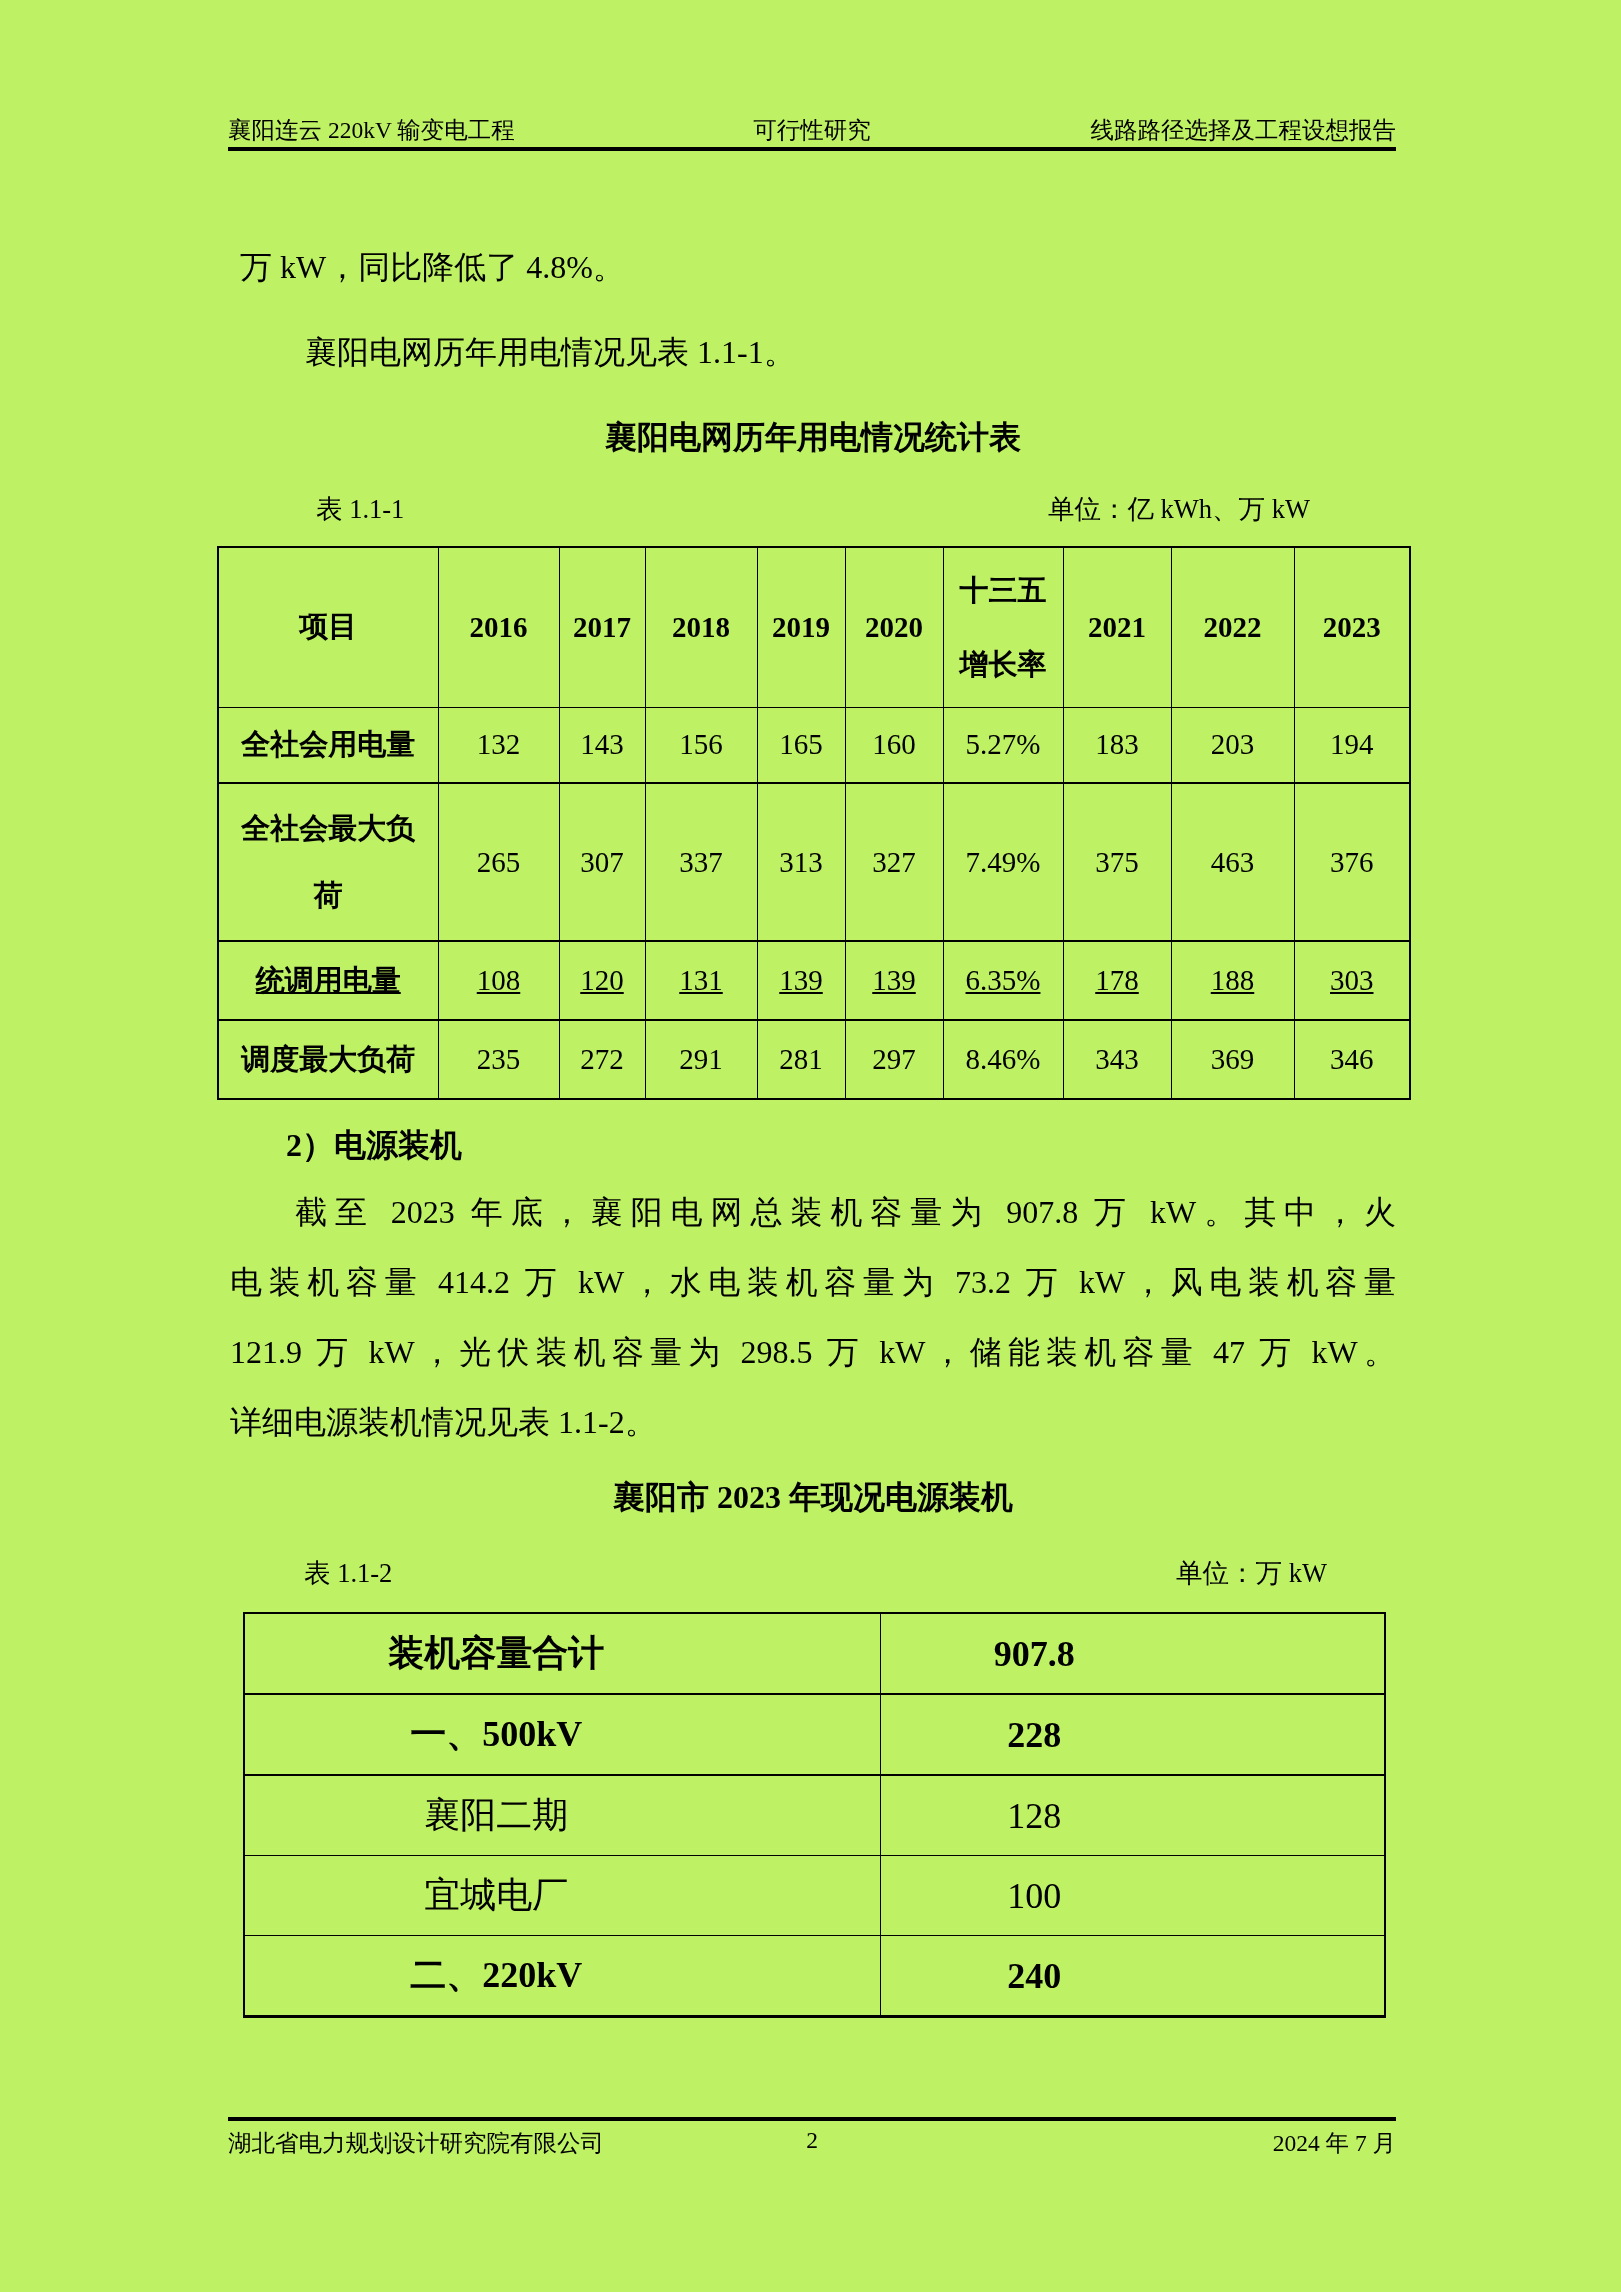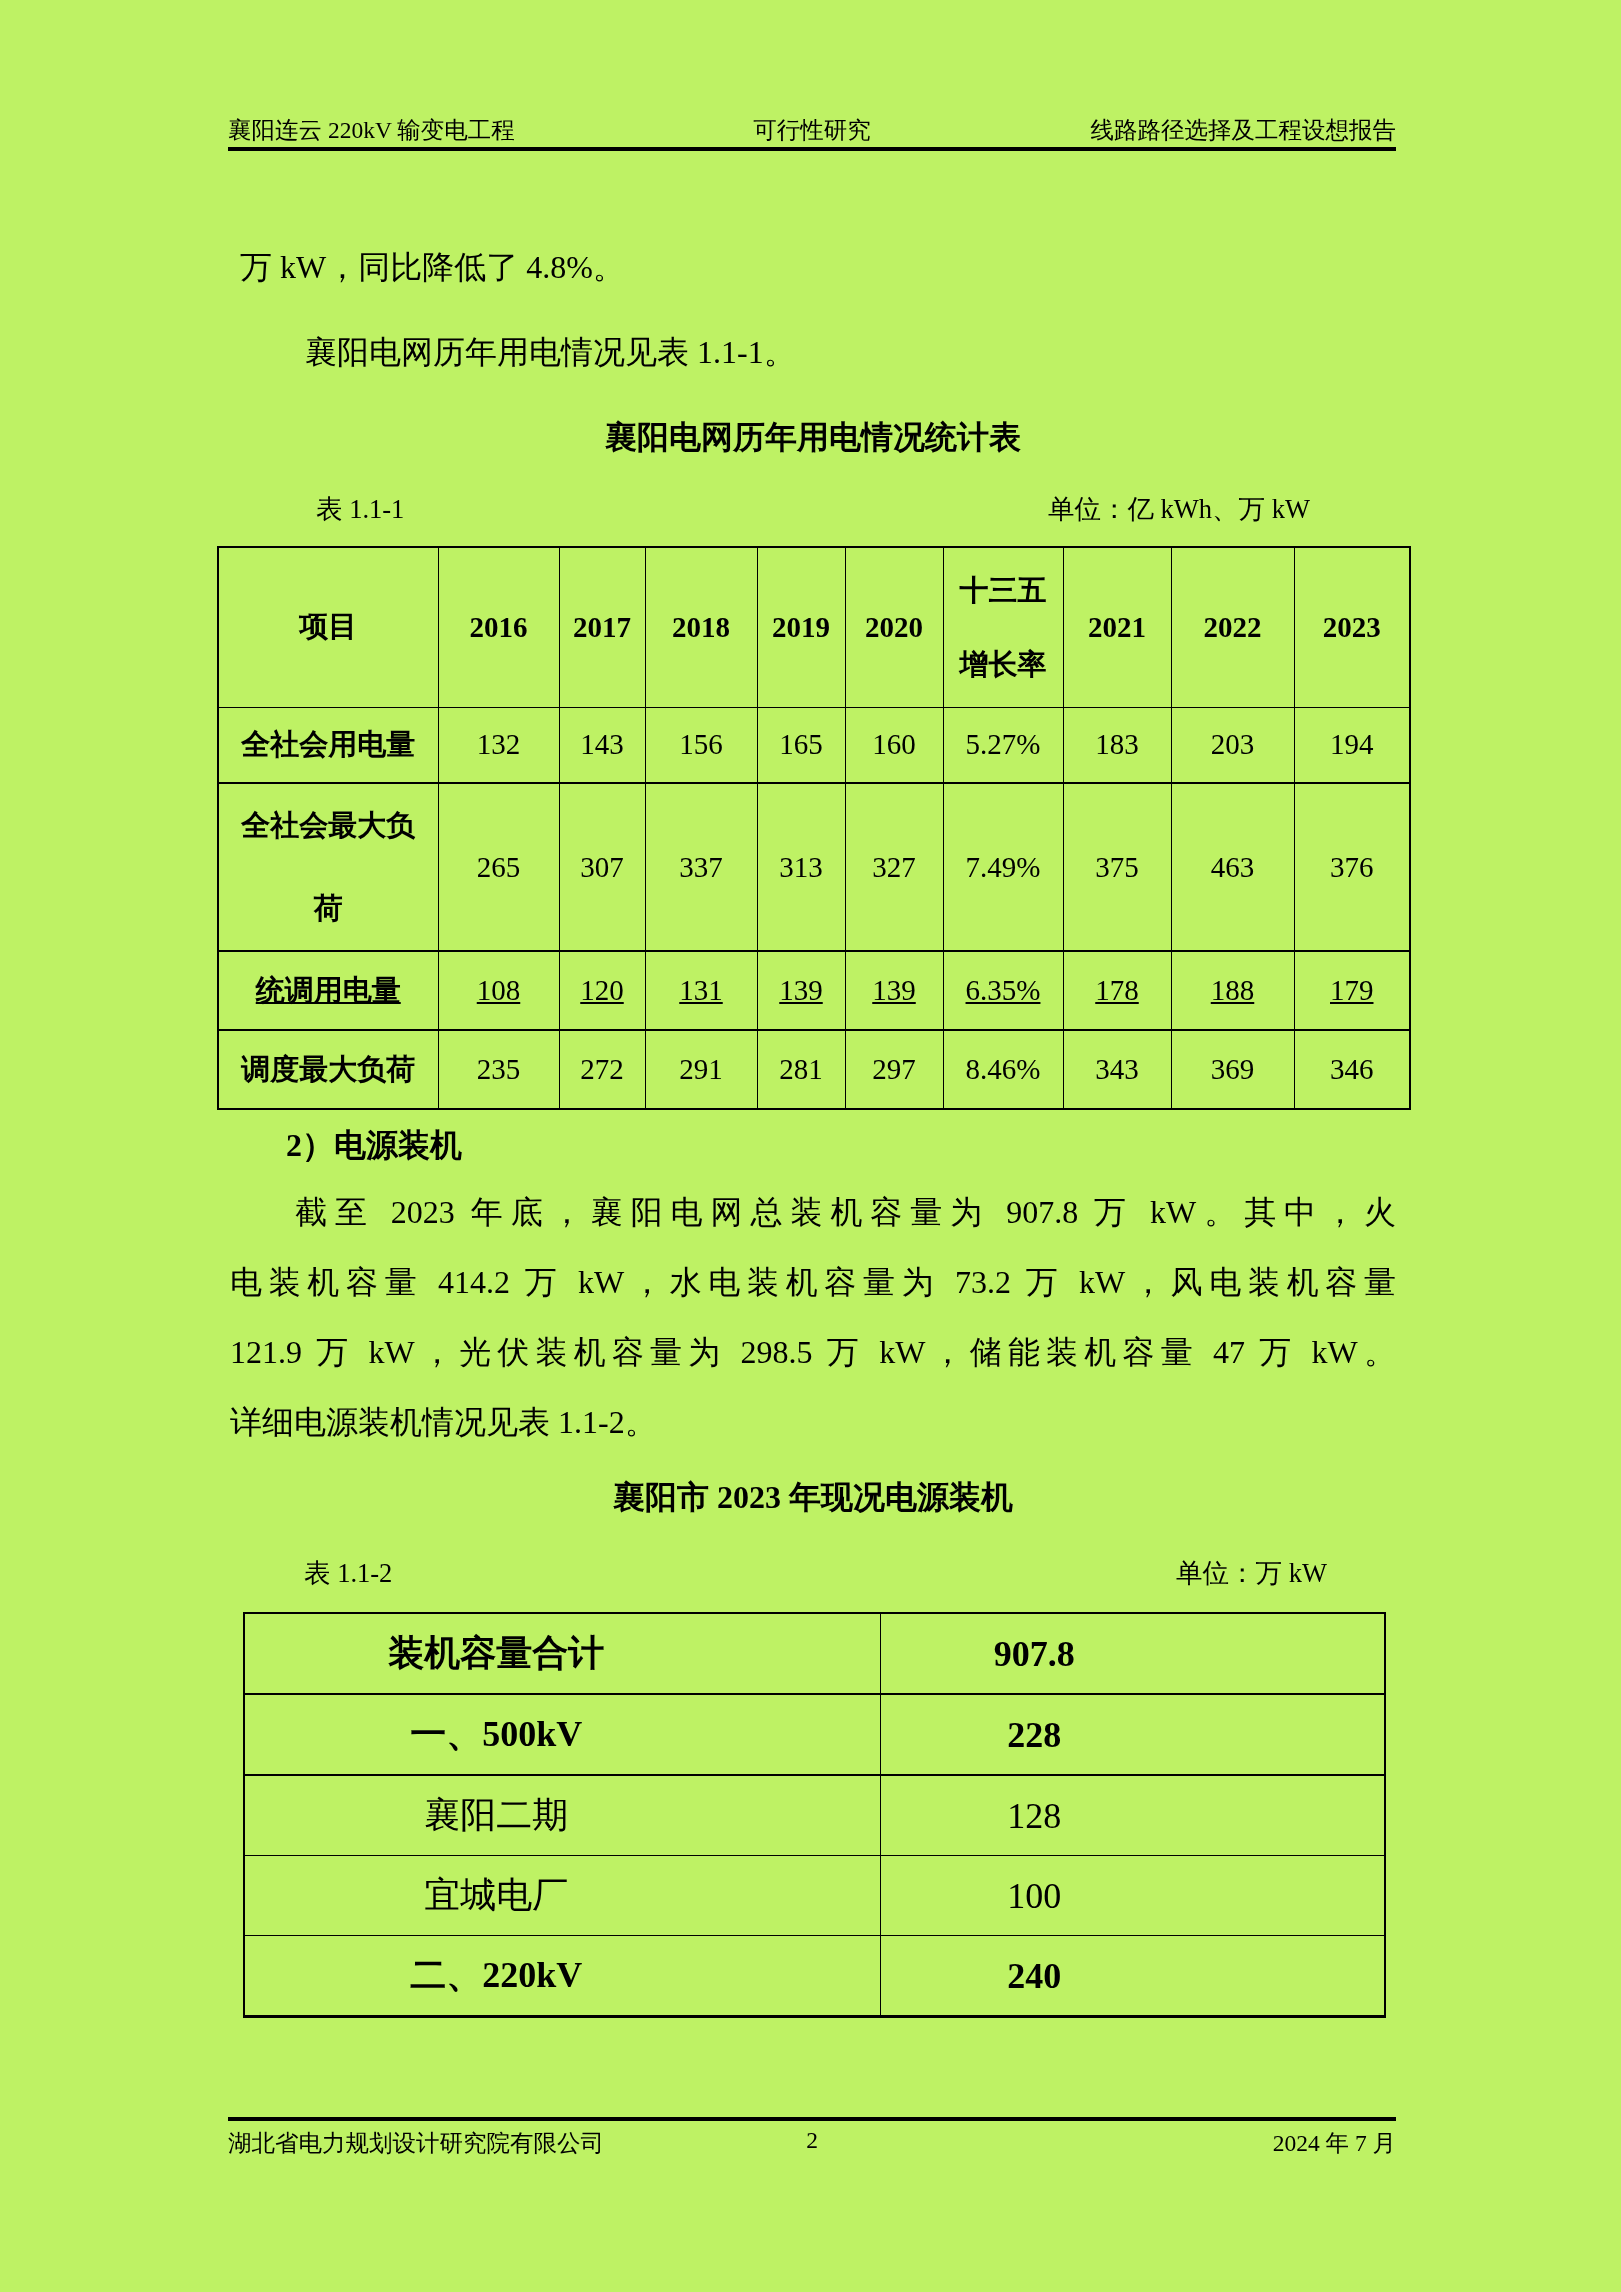--- a/index.html
+++ b/index.html
@@ -43,21 +43,21 @@
   .table1 th { font-weight:bold; }
   .table1 tr.hrow    { height:160px; }
   .table1 tr.r1      { height:76px; }
   .table1 tr.r2      { height:158px; }
   .table1 tr.r3      { height:79px;text-decoration:underline; }
   .table1 tr.r4      { height:79px;padding-left:24px; }
   .table1 tr.r1 td, .table1 tr.r2 td { border-bottom:2.9px solid #000; }
   .table1 tr.r3 td { border-bottom:2px solid #000; }
   .table1 td.lbl { font-weight:bold; }
   .table1 .growth-line { line-height:74px; }
-  .wrap-span { display:inline-block; max-width:6.5em; line-height:83px; }
+  .wrap-span { display:inline-block; max-width:6.5em; line-height:67px; }
 
   
   .sec-heading { position:absolute; top:1124px; left:230px; padding-left:56px; font-size:32px; font-weight:bold; }
   .para { position:absolute; top:1177px; left:230px; width:1166px; font-size:32px; }
   .para-line { width:1166px; line-height:70px; box-sizing:border-box; }
   .para-line.stretch { text-align:justify; text-align-last:justify; }
   .para-line.indent  { padding-left:65px; }
 
   
   .table2 { position:absolute; top:1612px; left:243px; width:1141px; border:2px solid #000; border-bottom:3.9px solid #000; }
@@ -157,21 +157,21 @@
     <tr class="r3">
       <td class="lbl">统调用电量</td>
       <td>108</td>
       <td>120</td>
       <td>131</td>
       <td>139</td>
       <td>139</td>
       <td>6.35%</td>
       <td>178</td>
       <td>188</td>
-      <td>179</td>
+      <td>303</td>
     </tr>
     <tr class="r4">
       <td class="lbl">调度最大负荷</td>
       <td>235</td>
       <td>272</td>
       <td>291</td>
       <td>281</td>
       <td>297</td>
       <td>8.46%</td>
       <td>343</td>

